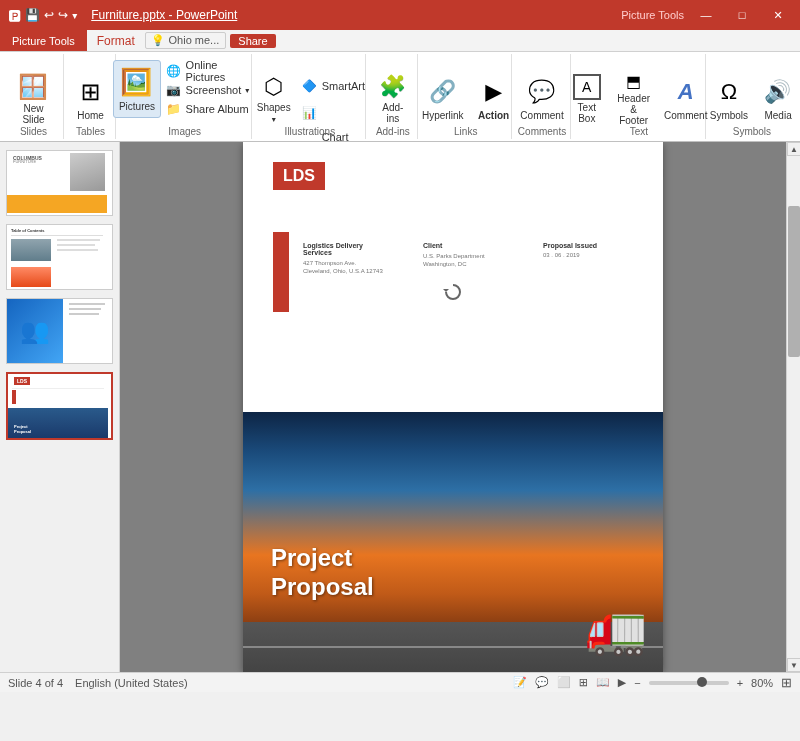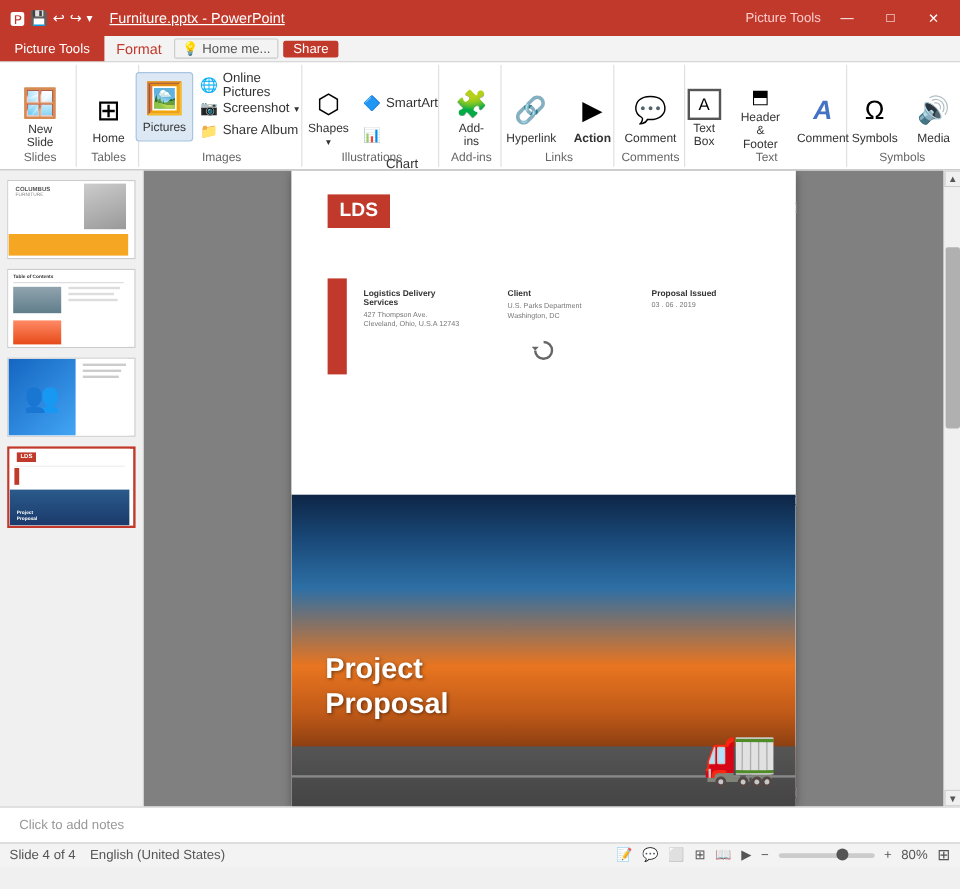--- a/index.html
+++ b/index.html
@@ -101,21 +101,21 @@
 </div>
 
 <div class="ribbon-wrapper">
 
   <div style="display:flex; background:#f3f3f3; border-bottom:1px solid #d0d0d0; height:22px; align-items:stretch;">
     <div style="display:flex; align-items:stretch;">
       <div style="background:#c0392b; color:white; padding:0 12px; font-size:11px; display:flex; align-items:center; border-radius:0;">Picture Tools</div>
       <div class="ribbon-tab context" style="color:#c0392b; font-weight:500;">Format</div>
     </div>
     <div style="display:flex; align-items:center; padding-right:6px; gap:4px;">
-      <span style="font-size:11px; color:#555; padding:1px 6px; border:1px solid #ccc; border-radius:2px; cursor:pointer;">💡 Home me...</span>
+      <span style="font-size:11px; color:#555; padding:1px 6px; border:1px solid #ccc; border-radius:2px; cursor:pointer;">💡 Ohio me...</span>
       <span style="font-size:11px; background:#c0392b; color:white; padding:1px 8px; border-radius:2px; cursor:pointer;">Share</span>
     </div>
   </div>
 
   <div class="ribbon">
 
     <div class="ribbon-group" style="min-width:60px;">
       <div class="ribbon-buttons">
         <div class="ribbon-btn-large">
           <div class="ribbon-icon-large" style="font-size:24px;">🪟</div>
@@ -379,23 +379,20 @@
 
     <div class="vscrollbar">
       <div class="vscroll-btn">▲</div>
       <div class="vscroll-track">
         <div class="vscroll-thumb"></div>
       </div>
       <div class="vscroll-btn">▼</div>
     </div>
   </div>
 
-  <div class="notes-area">
-    <span>Click to add notes</span>
-  </div>
 
   <div class="status-bar">
     <div class="status-left">
       <span>Slide 4 of 4</span>
       <span>English (United States)</span>
     </div>
     <div class="status-right">
       <span style="cursor:pointer;" title="Notes">📝</span>
       <span style="cursor:pointer;" title="Comments">💬</span>
       <span style="cursor:pointer;" title="Normal view">⬜</span>

